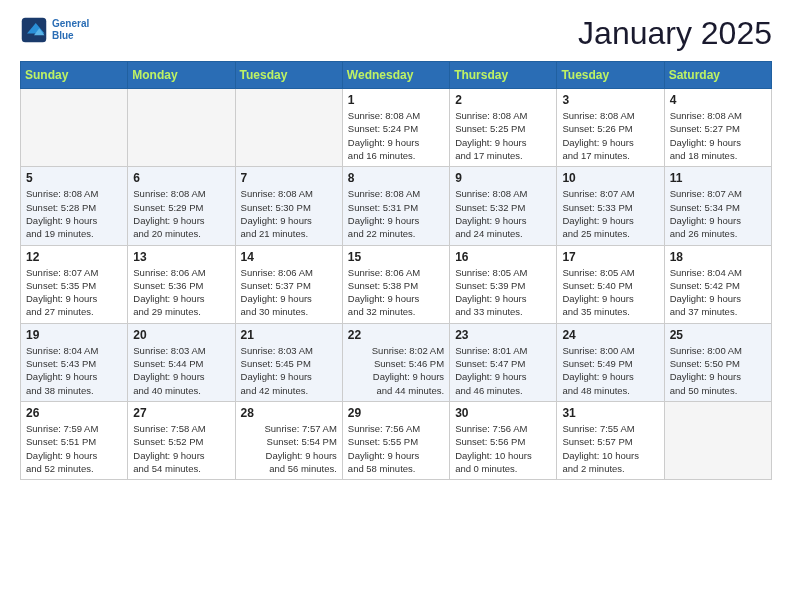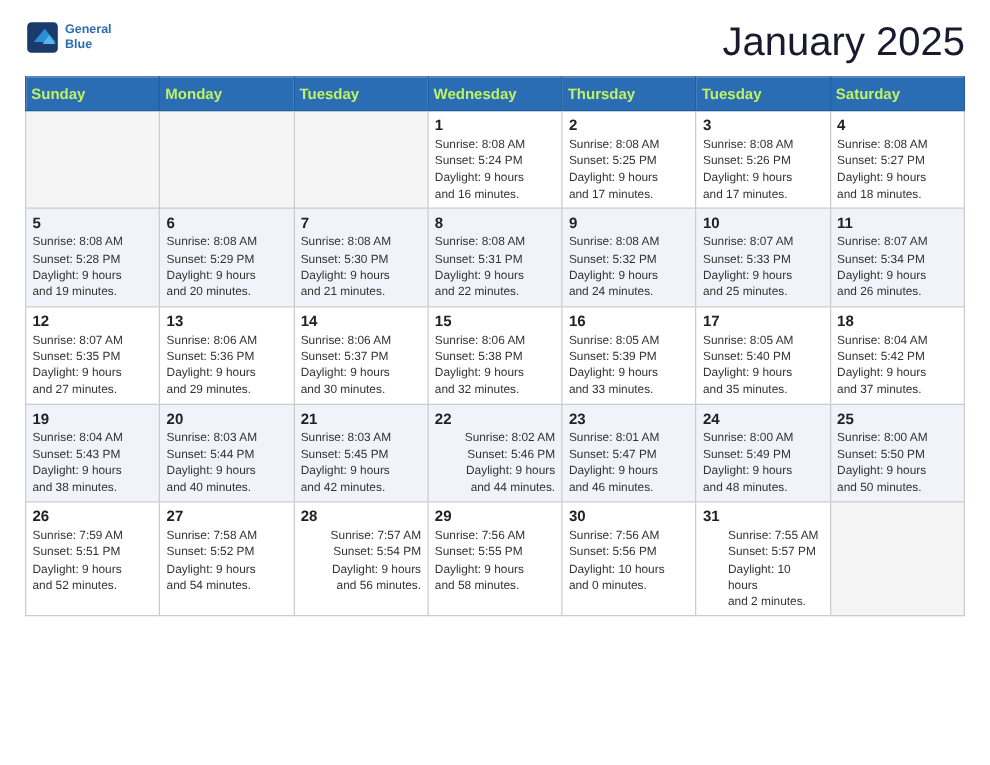--- a/index.html
+++ b/index.html
@@ -344,21 +344,21 @@
           </td>
           <td>
             <div class="day-number">30</div>
             <div class="day-info" style="white-space: pre-line;">Sunrise: 7:56 AM
 Sunset: 5:56 PM
 Daylight: 10 hours
 and 0 minutes.</div>
           </td>
           <td>
             <div class="day-number">31</div>
-            <div class="day-info" style="white-space: pre-line; margin-left: 20px;">Sunrise: 7:55 AM
+            <div class="day-info" style="white-space: pre-line;">Sunrise: 7:55 AM
 Sunset: 5:57 PM
 Daylight: 10 hours
 and 2 minutes.</div>
           </td>
           <td class="empty"></td>
         </tr>
       </tbody>
   </table>
 </div>
 

